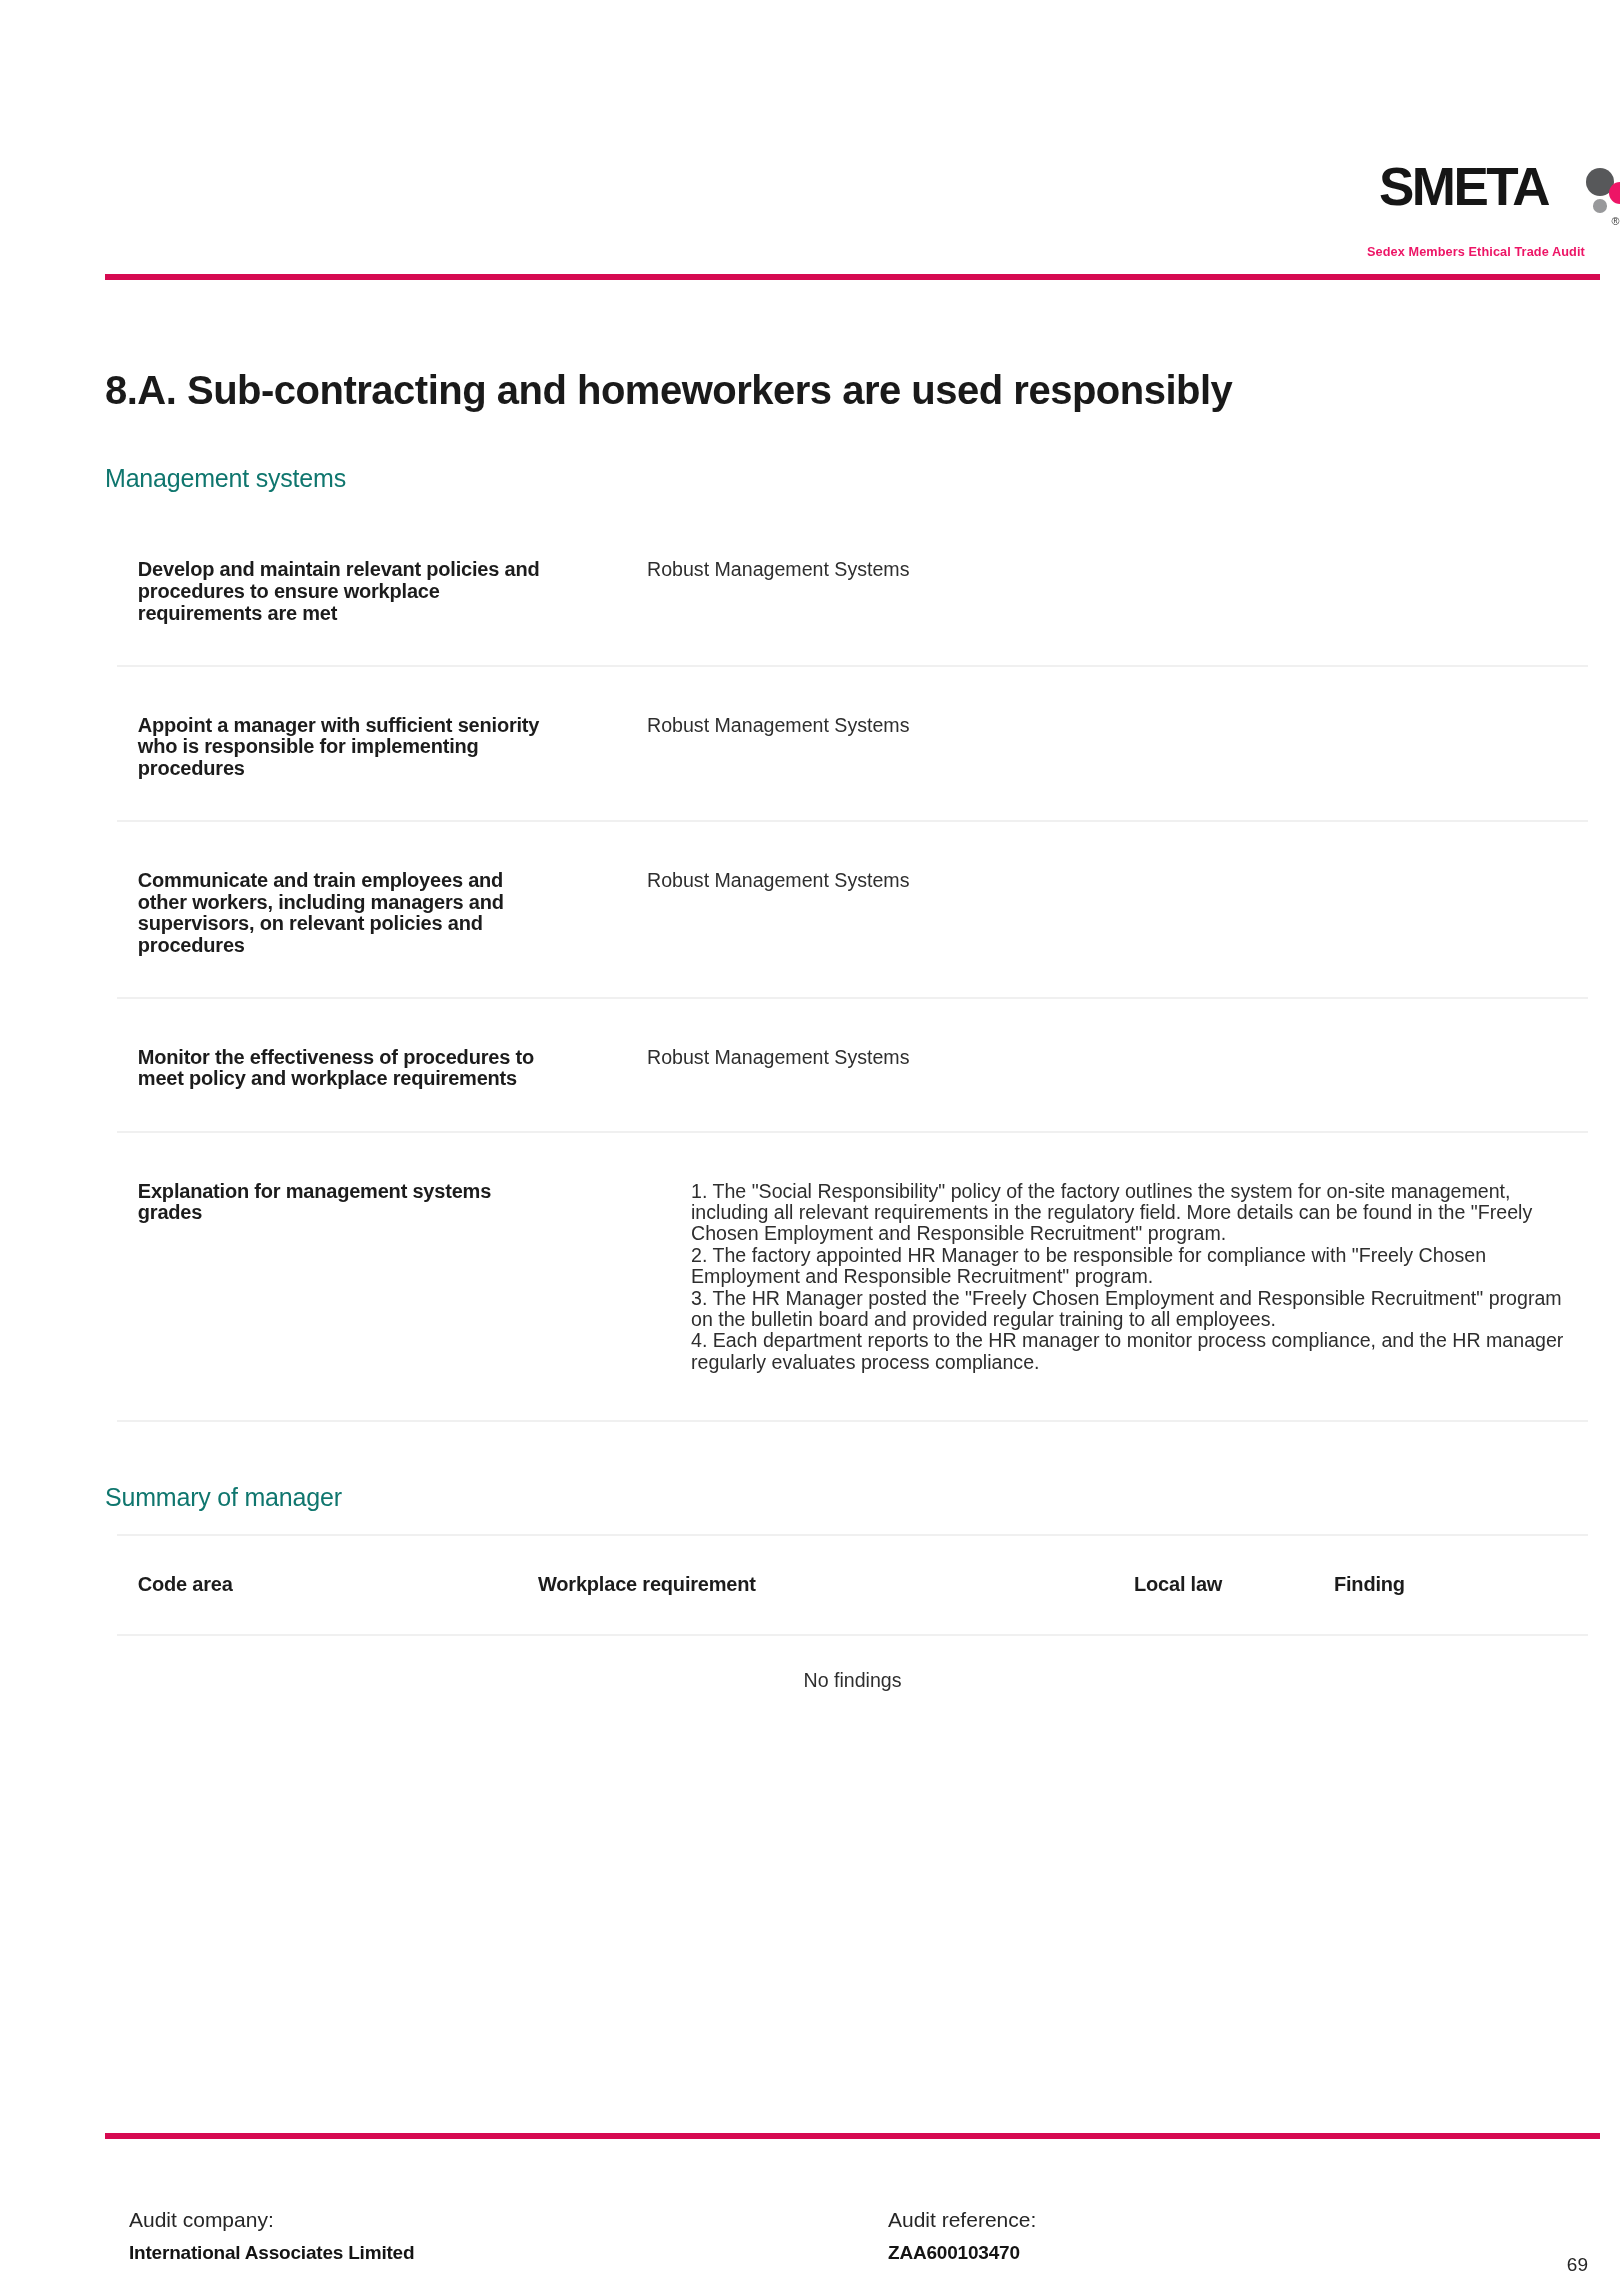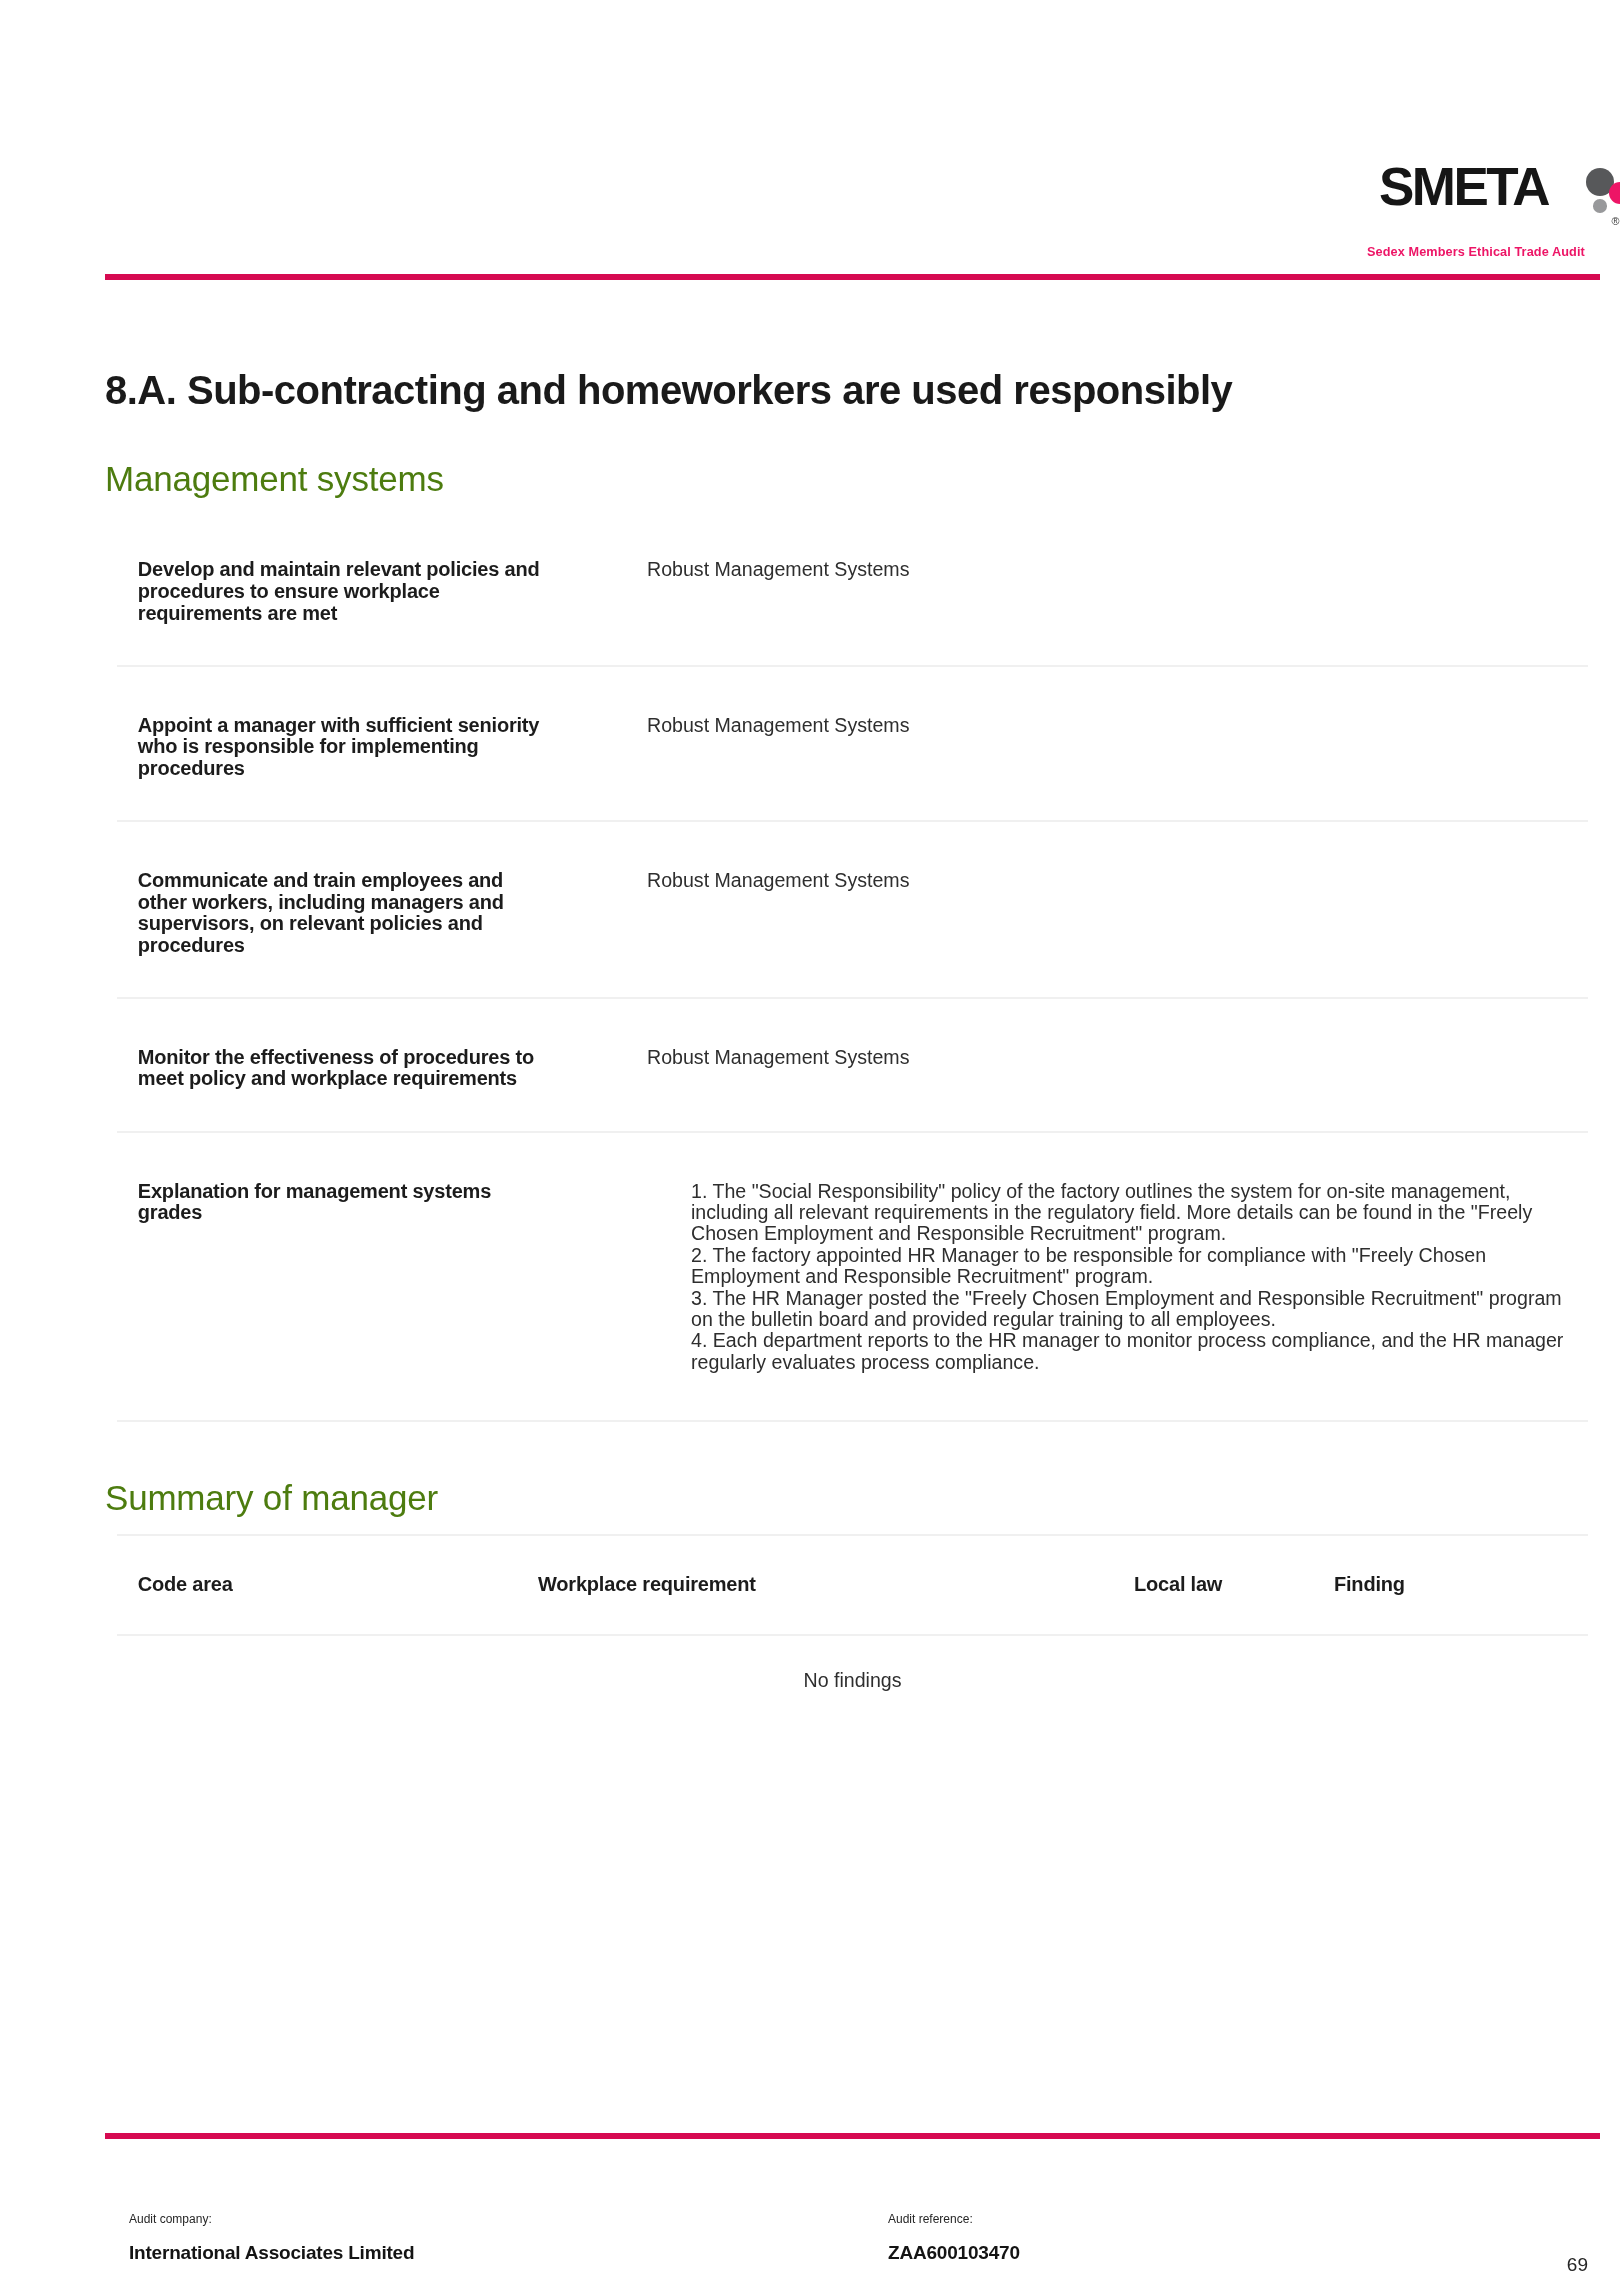--- a/index.html
+++ b/index.html
@@ -76,24 +76,24 @@
   
   .doc-title {
     margin-top: 88px;
     font-size: 40px;
     line-height: 45px;
     font-weight: 700;
     letter-spacing: -0.5px;
     color: #1a1a1a;
   }
   .section-heading {
-    font-size: 35px;
+    font-size: 25px;
     line-height: 29px;
     font-weight: 400;
-    color: #4d7c0f;
+    color: #0f766e;
     letter-spacing: -0.2px;
   }
   .section-heading.ms { margin-top: 51px; }
   .section-heading.sf { margin-top: 61px; }
 
   
   .ms-table { margin-top: 31px; }
   .ms-row {
     display: grid;
     grid-template-columns: 518px 1fr;
@@ -147,21 +147,21 @@
     left: 45px;
     right: 32px;
     top: 2073px;
   }
   .footer-grid {
     margin-top: 46px;
     display: grid;
     grid-template-columns: 759px 296px 1fr auto;
   }
   .f-item .f-label {
-    font-size: 12px;
+    font-size: 21px;
     line-height: 21.6px;
     color: #262626;
   }
   .f-item .f-value {
     margin-top: 9.8px;
     font-size: 19px;
     line-height: 21.6px;
     font-weight: 700;
     letter-spacing: -0.2px;
     color: #141414;

